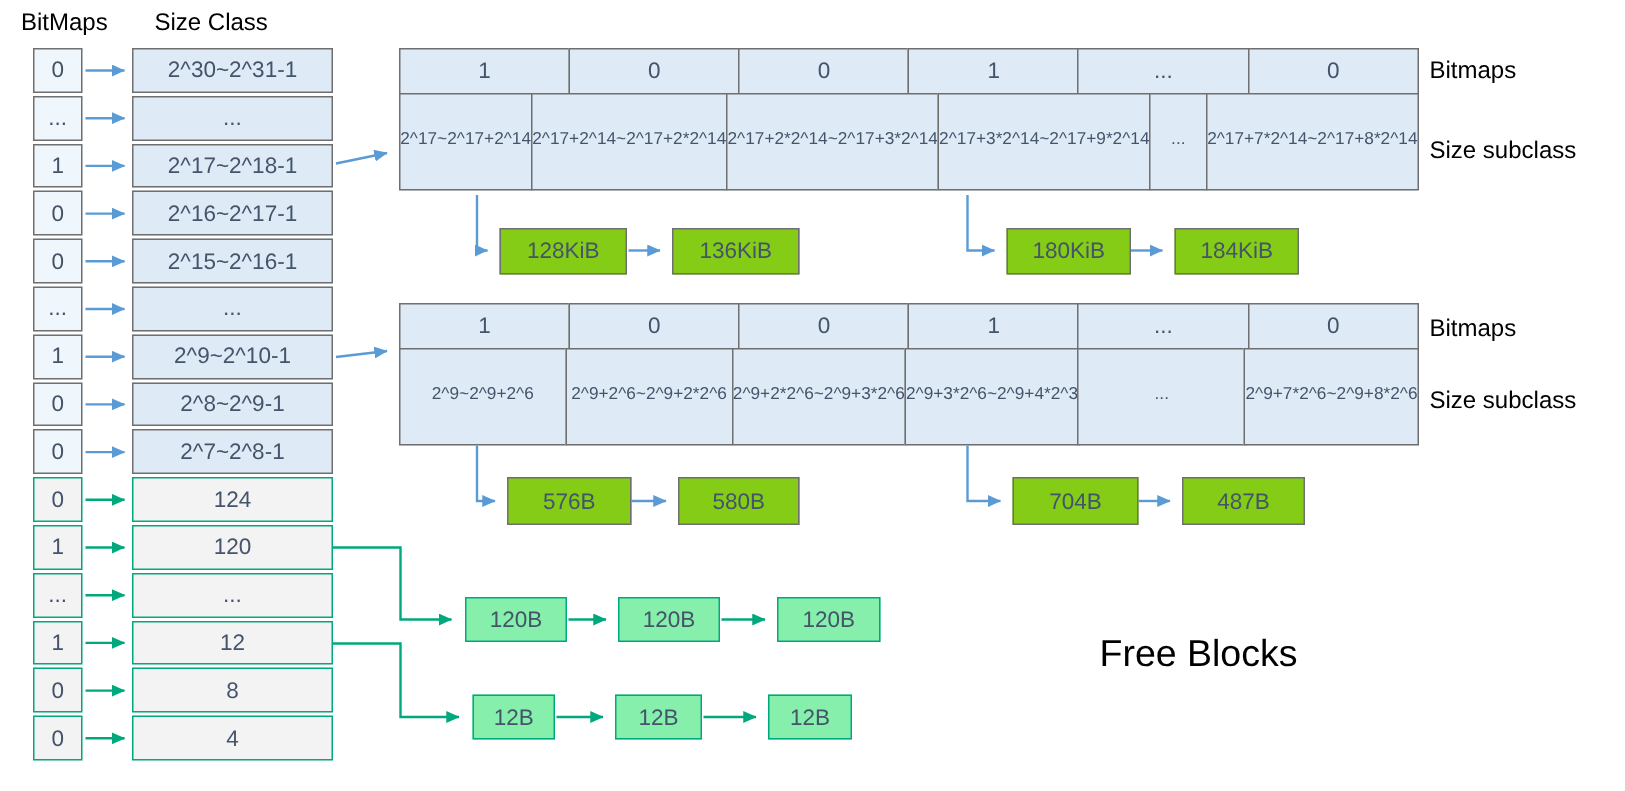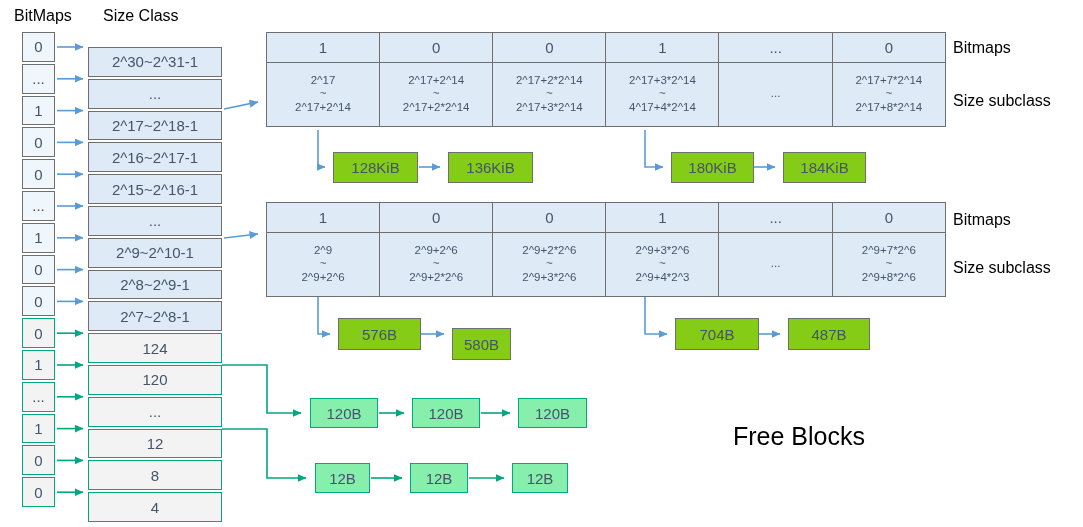--- a/index.html
+++ b/index.html
@@ -11,21 +11,21 @@
         color:#44546A;font-size:15px;}
   .bitcell{width:33px;height:29.8px;}
   .sizecell{width:134px;height:29.8px;}
   .bitcell.b{background:#EFF6FC;border:1.4px solid #6F6F6F;}
   .sizecell.b{background:#DEEBF7;border:1.4px solid #6F6F6F;}
   .bitcell.g,.sizecell.g{background:#F3F3F3;border:1.4px solid #00A87E;}
   .otable{position:absolute;left:267px;width:679px;}
   .trow{display:grid;grid-template-columns:repeat(6,1fr);}
   .otable .cell{border:1.2px solid #6F6F6F;background:#DEEBF7;margin-left:-1.2px;margin-top:-1.2px;}
   .bitsrow .cell{height:31px;}
-  .subrow .cell{height:65px;flex-direction:column;font-size:11.5px;line-height:13.5px;text-align:center;}
+  .subrow .cell{height:65px;flex-direction:row;font-size:11.5px;line-height:13.5px;text-align:center;}
   .fbox{position:absolute;box-sizing:border-box;display:flex;align-items:center;
         justify-content:center;font-size:15px;color:#44546A;}
   .fbox.blue{background:#84cc16;border:1.3px solid #6F6F6F;}
   .fbox.green{background:#86efac;border:1.4px solid #00A87E;}
   svg.overlay{position:absolute;left:0;top:0;pointer-events:none;}
 </style>
 </head>
 <body>
 
 <div id="stage">
@@ -94,21 +94,21 @@
     <div class="cell bitcell b">0</div>
     <div class="cell bitcell b">0</div>
     <div class="cell bitcell g">0</div>
     <div class="cell bitcell g">1</div>
     <div class="cell bitcell g">...</div>
     <div class="cell bitcell g">1</div>
     <div class="cell bitcell g">0</div>
     <div class="cell bitcell g">0</div>
   </div>
 
-  <div class="col" style="left:88px;top:32px;margin-top:15px;">
+  <div class="col" style="left:88px;top:32px;">
     <div class="cell sizecell b">2^30~2^31-1</div>
     <div class="cell sizecell b">...</div>
     <div class="cell sizecell b">2^17~2^18-1</div>
     <div class="cell sizecell b">2^16~2^17-1</div>
     <div class="cell sizecell b">2^15~2^16-1</div>
     <div class="cell sizecell b">...</div>
     <div class="cell sizecell b">2^9~2^10-1</div>
     <div class="cell sizecell b">2^8~2^9-1</div>
     <div class="cell sizecell b">2^7~2^8-1</div>
     <div class="cell sizecell g">124</div>
@@ -140,21 +140,21 @@
         <span>2^17+2*2^14</span>
       </div>
       <div class="cell">
         <span>2^17+2*2^14</span>
         <span>~</span>
         <span>2^17+3*2^14</span>
       </div>
       <div class="cell">
         <span>2^17+3*2^14</span>
         <span>~</span>
-        <span>4^17+4*2^14</span>
+        <span>2^17+9*2^14</span>
       </div>
       <div class="cell">
         <span></span>
         <span>...</span>
         <span></span>
       </div>
       <div class="cell">
         <span>2^17+7*2^14</span>
         <span>~</span>
         <span>2^17+8*2^14</span>
@@ -209,21 +209,21 @@
   <div class="lbl" style="left:953px;top:92px;">Size subclass</div>
   <div class="lbl" style="left:953px;top:211px;">Bitmaps</div>
   <div class="lbl" style="left:953px;top:259px;">Size subclass</div>
 
   <div class="fbox blue" style="left:333px;top:152px;width:85px;height:31px;">128KiB</div>
   <div class="fbox blue" style="left:448px;top:152px;width:85px;height:31px;">136KiB</div>
   <div class="fbox blue" style="left:671px;top:152px;width:83px;height:31px;">180KiB</div>
   <div class="fbox blue" style="left:783px;top:152px;width:83px;height:31px;">184KiB</div>
 
   <div class="fbox blue" style="left:338px;top:318px;width:83px;height:32px;">576B</div>
-  <div class="fbox blue" style="left:452px;top:328px;width:59px;height:32px;">580B</div>
+  <div class="fbox blue" style="left:452px;top:318px;width:81px;height:32px;">580B</div>
   <div class="fbox blue" style="left:675px;top:318px;width:84px;height:32px;">704B</div>
   <div class="fbox blue" style="left:788px;top:318px;width:82px;height:32px;">487B</div>
 
   <div class="fbox green" style="left:310px;top:398px;width:68px;height:30px;">120B</div>
   <div class="fbox green" style="left:412px;top:398px;width:68px;height:30px;">120B</div>
   <div class="fbox green" style="left:518px;top:398px;width:69px;height:30px;">120B</div>
   <div class="fbox green" style="left:315px;top:463px;width:55px;height:30px;">12B</div>
   <div class="fbox green" style="left:410px;top:463px;width:58px;height:30px;">12B</div>
   <div class="fbox green" style="left:512px;top:463px;width:56px;height:30px;">12B</div>
 

